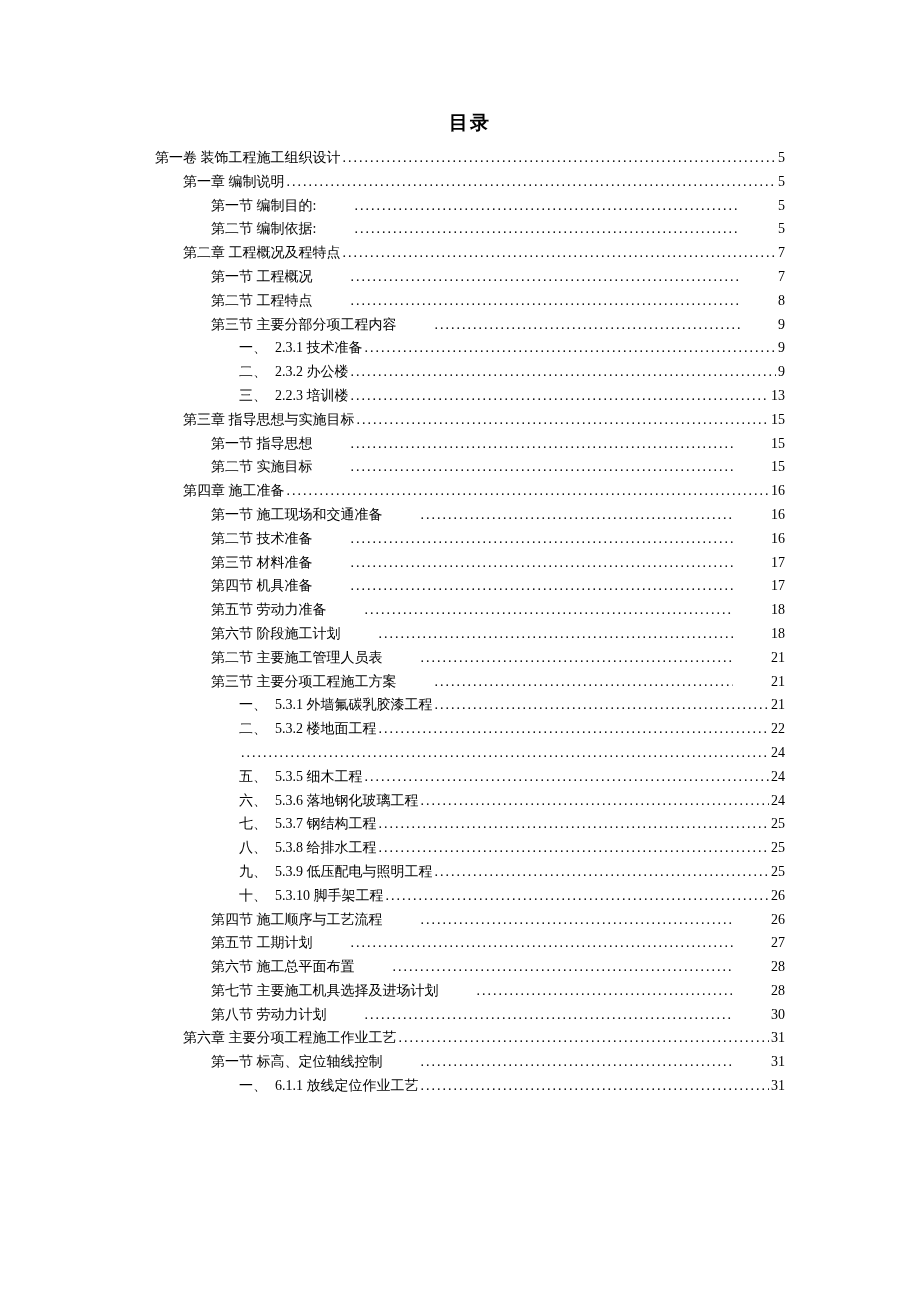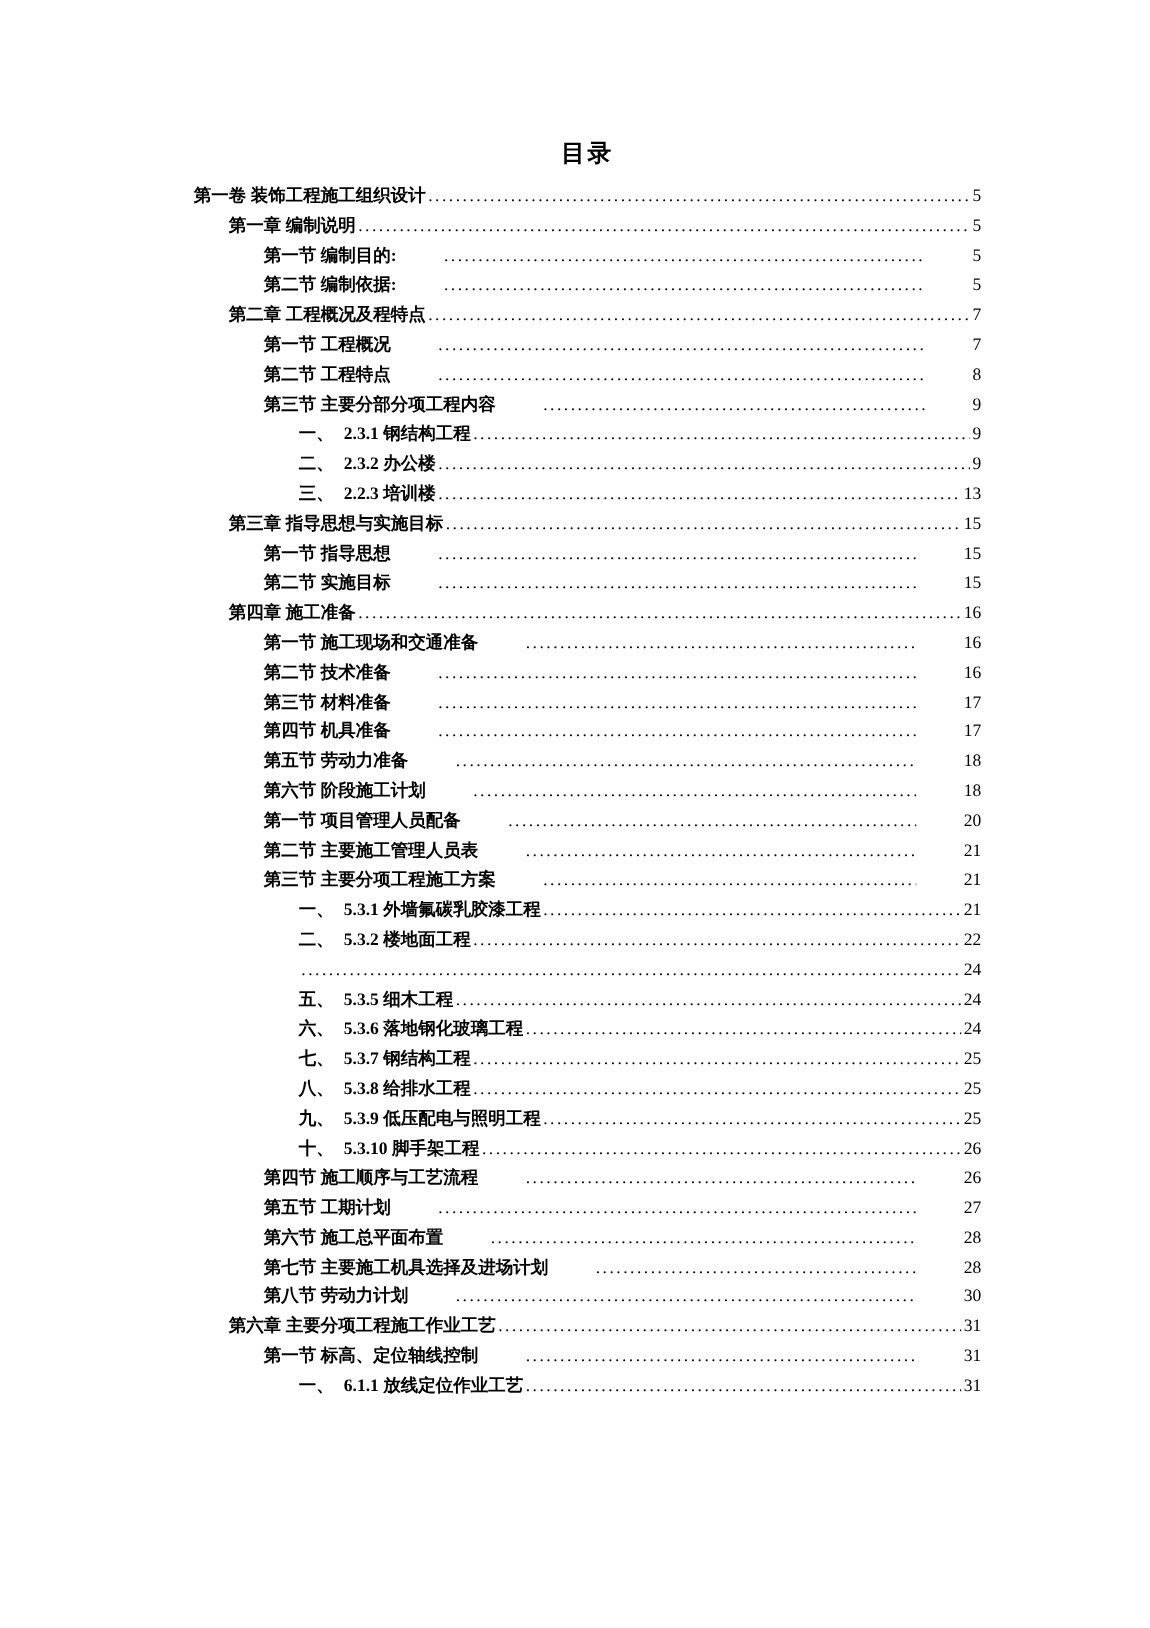--- a/index.html
+++ b/index.html
@@ -29,21 +29,20 @@
       white-space: nowrap;
       line-height: 1.7;
       font-size: 14px;
     }
     .indent-0 { padding-left: 0; }
     .indent-1 { padding-left: 28px; }
     .indent-2 { padding-left: 56px; gap: 36px; }
     .indent-3 { padding-left: 84px; }
     .toc-label {
       flex: 0 0 auto;
-      font-weight: bold;
     }
     .toc-dots {
       flex: 1 1 auto;
       overflow: hidden;
       letter-spacing: 2px;
       margin: 0 2px;
     }
     .toc-dots::after {
       content: "..............................................................................................................................";
     }
@@ -95,21 +94,21 @@
       <span class="toc-label"><span>第二节 工程特点</span></span>
       <span class="toc-dots"></span>
       <span class="toc-page">8</span>
     </div>
     <div class="toc-line indent-2">
       <span class="toc-label"><span>第三节 主要分部分项工程内容</span></span>
       <span class="toc-dots"></span>
       <span class="toc-page">9</span>
     </div>
     <div class="toc-line indent-3">
-      <span class="toc-label"><span class="num-prefix">一、</span><span>2.3.1 钢结构工程</span></span>
+      <span class="toc-label"><span class="num-prefix">一、</span><span>2.3.1 技术准备</span></span>
       <span class="toc-dots"></span>
       <span class="toc-page">9</span>
     </div>
     <div class="toc-line indent-3">
       <span class="toc-label"><span class="num-prefix">二、</span><span>2.3.2 办公楼</span></span>
       <span class="toc-dots"></span>
       <span class="toc-page">9</span>
     </div>
     <div class="toc-line indent-3">
       <span class="toc-label"><span class="num-prefix">三、</span><span>2.2.3 培训楼</span></span>
@@ -158,25 +157,20 @@
     </div>
     <div class="toc-line indent-2">
       <span class="toc-label"><span>第五节 劳动力准备</span></span>
       <span class="toc-dots"></span>
       <span class="toc-page">18</span>
     </div>
     <div class="toc-line indent-2">
       <span class="toc-label"><span>第六节 阶段施工计划</span></span>
       <span class="toc-dots"></span>
       <span class="toc-page">18</span>
-    </div>
-    <div class="toc-line indent-2">
-      <span class="toc-label"><span>第一节 项目管理人员配备</span></span>
-      <span class="toc-dots"></span>
-      <span class="toc-page">20</span>
     </div>
     <div class="toc-line indent-2">
       <span class="toc-label"><span>第二节 主要施工管理人员表</span></span>
       <span class="toc-dots"></span>
       <span class="toc-page">21</span>
     </div>
     <div class="toc-line indent-2">
       <span class="toc-label"><span>第三节 主要分项工程施工方案</span></span>
       <span class="toc-dots"></span>
       <span class="toc-page">21</span>

